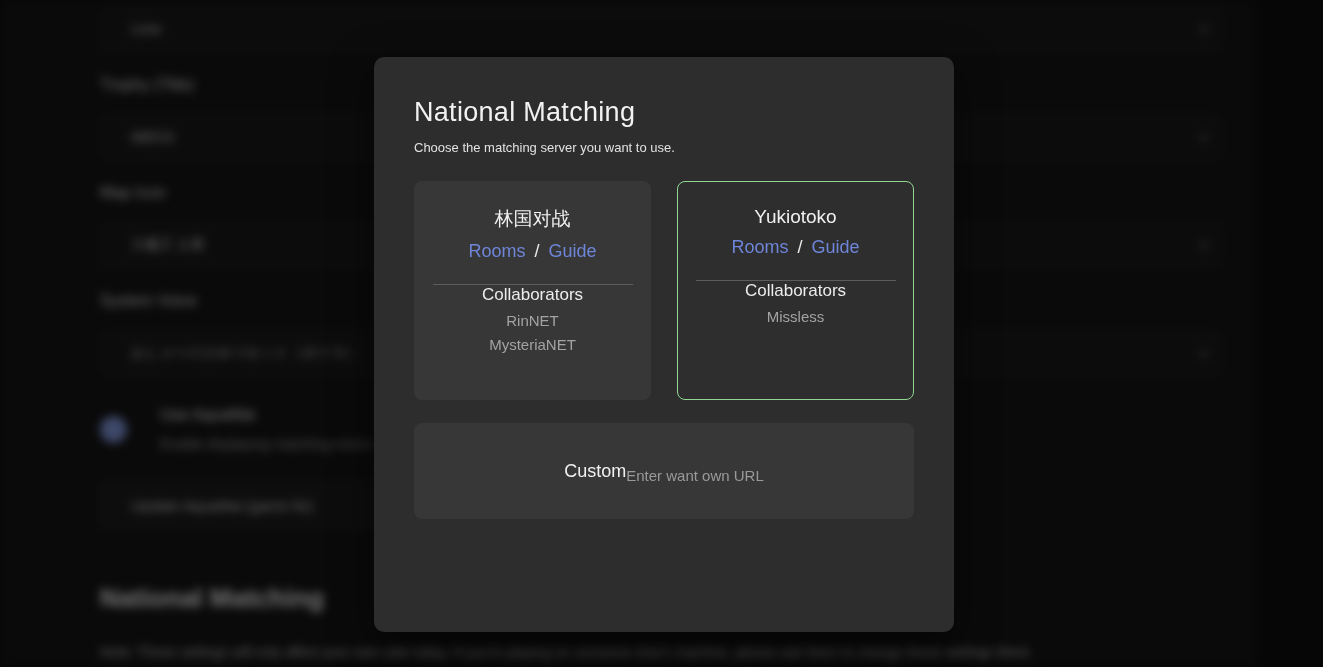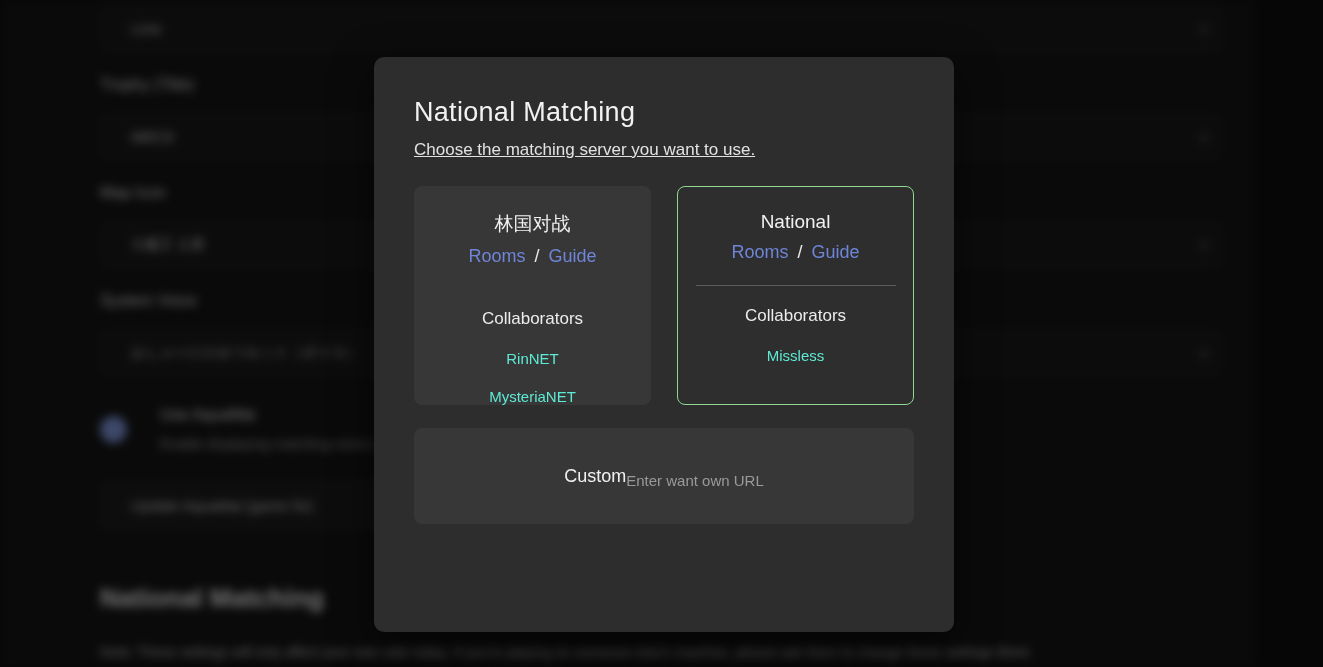--- a/index.html
+++ b/index.html
@@ -44,37 +44,37 @@
   .dim { position:absolute; inset:0; background:rgba(0,0,0,0.50); }
 
   
   .modal {
     position:absolute; left:374px; top:57px; width:580px; height:575px;
     background:#2d2d2d; border-radius:10px;
     box-shadow:0 12px 40px rgba(0,0,0,0.55);
     padding:40px; color:#f0f0f0;
   }
   .modal-title { font-size:27px; font-weight:500; letter-spacing:0.3px; color:#f2f2f2; }
-  .modal-subtitle { margin-top:12px; font-size:17px; color:#e2e2e2; font-weight:400;text-decoration:underline; }
+  .modal-subtitle { margin-top:12px; font-size:13px; color:#e2e2e2; font-weight:400; }
 
   .cards-row { display:flex; gap:26px; margin-top:26px; }
   .server-card {
     width:240px; height:219px; border-radius:8px;
     background:#373737; border:1.5px solid transparent;
     display:flex; flex-direction:column; align-items:center;
     padding-top:24px; cursor:pointer;
   }
   .server-card.selected { background:#2e2e2e; border-color:#90d890; }
   .server-name { font-size:19px; color:#f0f0f0; }
   .server-links { margin-top:9px; font-size:18px; }
   .server-links .lnk { color:#6e85d8; cursor:pointer; }
   .server-links .sep { color:#eaeaea; padding:0 4px; }
   .card-divider { margin-top:22px; width:200px; height:1px; background:#5c5c5c; }
-  .collab-label { margin-top:20px; font-size:17px; color:#ececec; }
-  .collab-name { margin-top:21px; font-size:15px; color:#5eead4; }
+  .collab-label { font-size:17px; color:#ececec; }
+  .collab-name { margin-top:7px; font-size:15px; color:#a3a3a3; }
 
   .custom-card {
     margin-top:23px; width:500px; height:96px; border-radius:8px;
     background:#373737; display:flex; 
     align-items:center; justify-content:center; cursor:pointer;
   }
   .custom-title { font-size:18px; color:#f0f0f0; }
   .custom-sub { margin-top:9px; font-size:15px; color:#9a9a9a; }
 </style>
 </head>
@@ -135,21 +135,21 @@
         <span class="sep">/</span>
         <span class="lnk">Guide</span>
       </div>
       <div class="card-divider"></div>
       <div class="collab-label">Collaborators</div>
       <div class="collab-name">RinNET</div>
       <div class="collab-name">MysteriaNET</div>
     </div>
 
     <div class="server-card selected">
-      <div class="server-name">National</div>
+      <div class="server-name">Yukiotoko</div>
       <div class="server-links">
         <span class="lnk">Rooms</span>
         <span class="sep">/</span>
         <span class="lnk">Guide</span>
       </div>
       <div class="card-divider"></div>
       <div class="collab-label">Collaborators</div>
       <div class="collab-name">Missless</div>
     </div>
 

